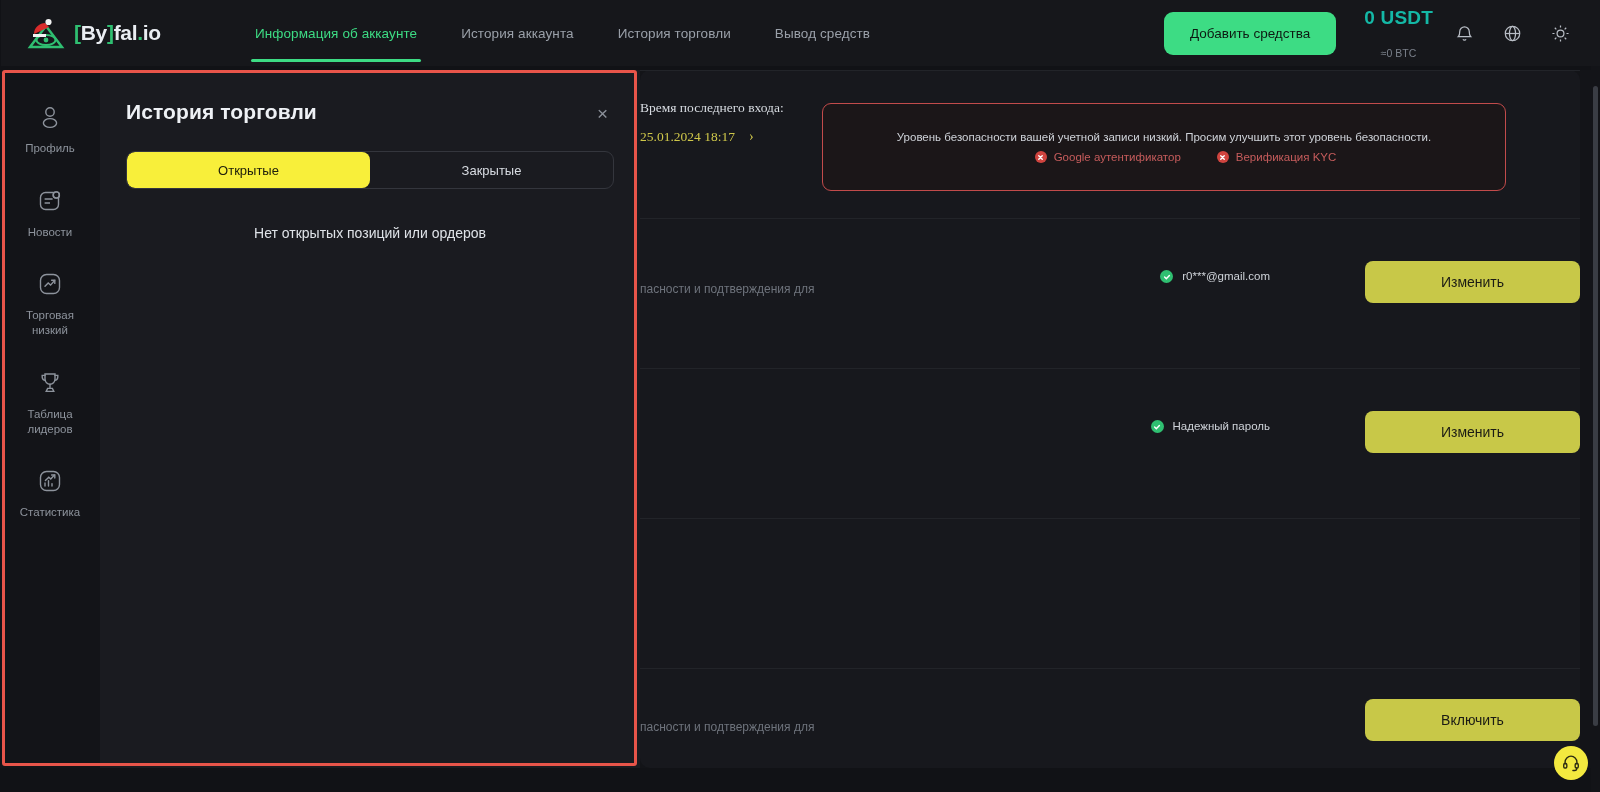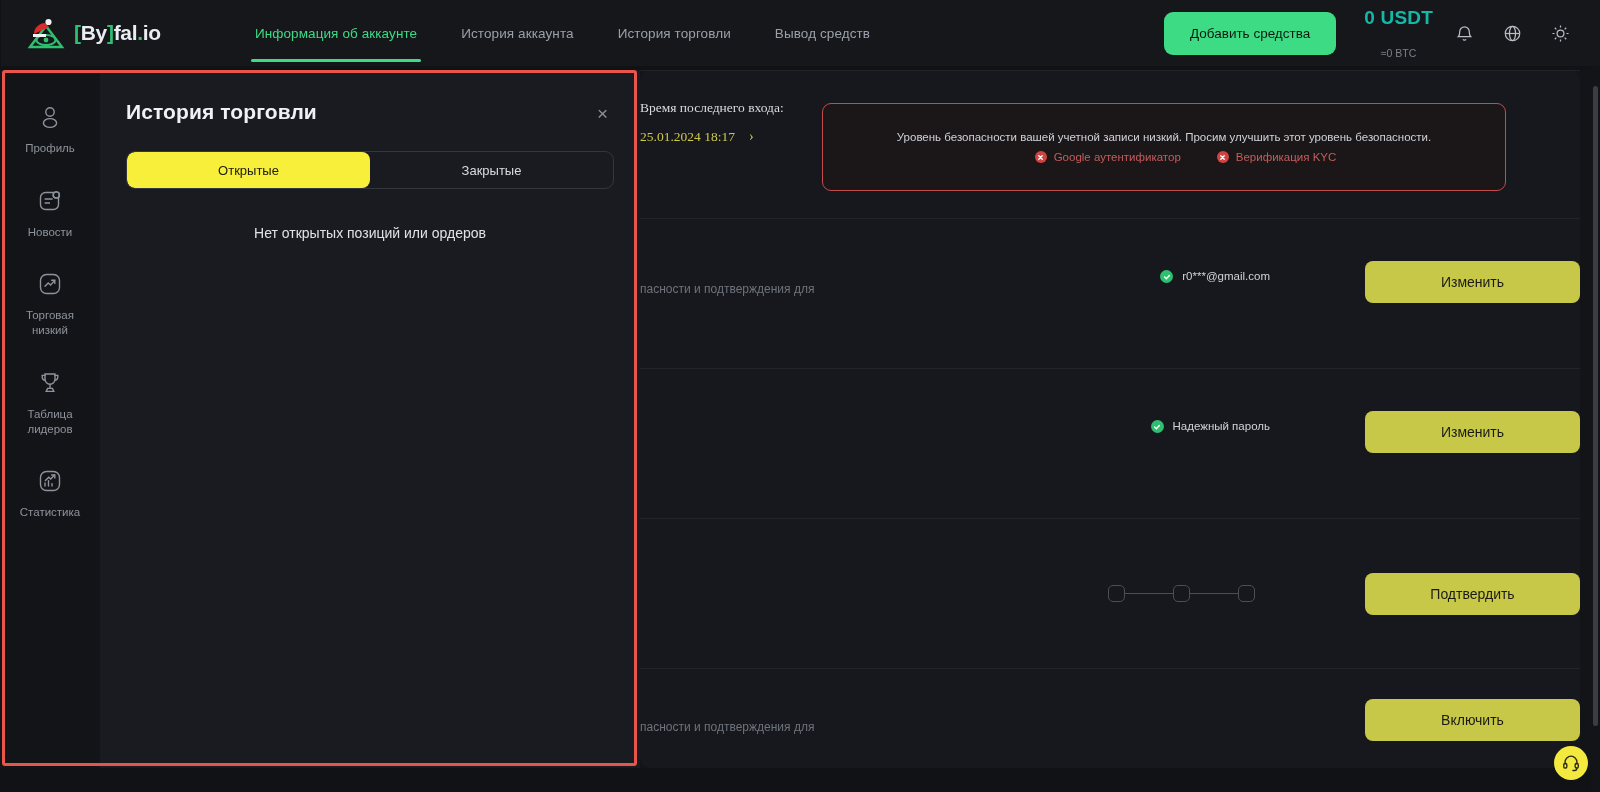--- a/index.html
+++ b/index.html
@@ -322,30 +322,20 @@
           <span class="ok-dot">
             <svg width="8" height="8" viewBox="0 0 9 9" fill="none" stroke="#fff" stroke-width="1.6" stroke-linecap="round">
                 <path d="M1.8 4.6l1.9 1.9 3.5-3.8"></path>
               </svg>
           </span>
           <span>Надежный пароль</span>
         </div>
         <button class="btn-y" style="top:43px">Изменить</button>
       </div>
 
-      <div class="srow" style="top:448px; height:150px">
-        <div class="kyc-steps" style="top:67px">
-          <span class="kyc-box"></span>
-          <span class="kyc-line"></span>
-          <span class="kyc-box"></span>
-          <span class="kyc-line"></span>
-          <span class="kyc-box"></span>
-        </div>
-        <button class="btn-y" style="top:55px">Подтвердить</button>
-      </div>
 
       <div class="srow" style="top:598px; height:100px">
         <div class="srow-desc" style="top:52px">пасности и подтверждения для</div>
         <button class="btn-y" style="top:31px">Включить</button>
       </div>
 
     </div>
   </div>
 
   <div class="panel">

